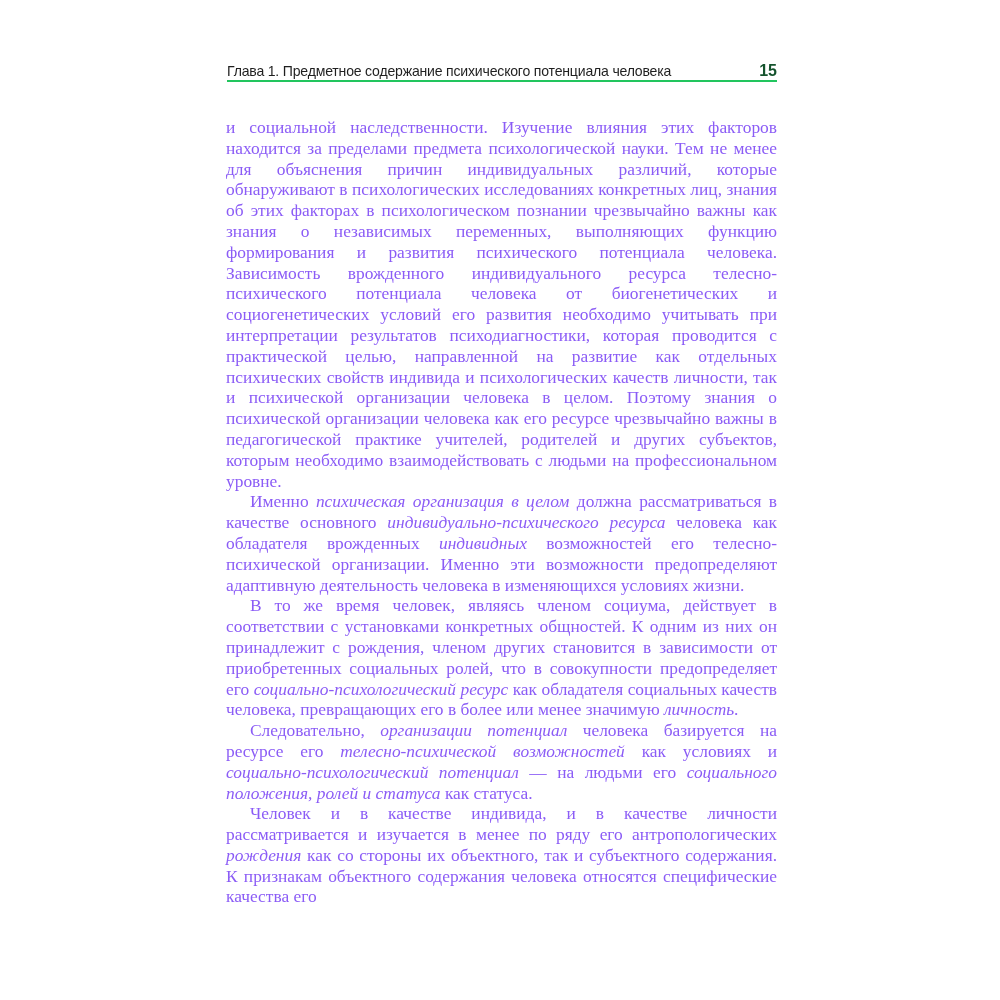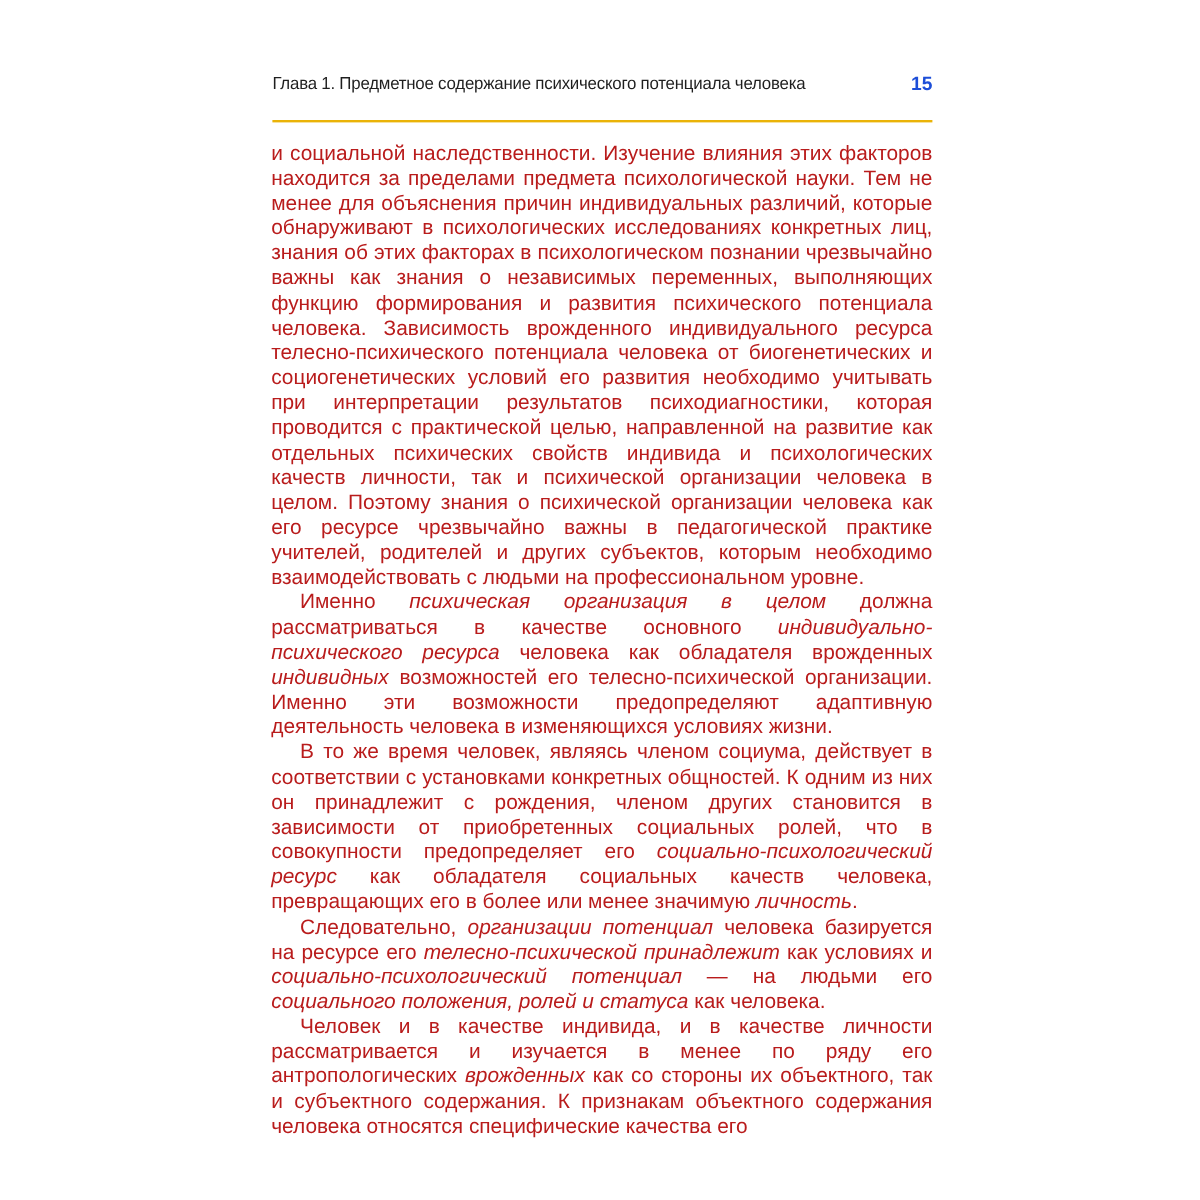--- a/index.html
+++ b/index.html
@@ -14,47 +14,47 @@
     background: #ffffff;
     overflow: hidden;
   }
   .running-head {
     position: absolute;
     left: 227px;
     top: 62px;
     width: 550px;
     display: flex;
     justify-content: space-between;
-    align-items: flex-start;
-    padding-bottom: 20px;
-    border-bottom: 2px solid #eab308;
+    align-items: center;
+    padding-bottom: 0;
+    border-bottom: 2px solid #22c55e;
     font-family: "Liberation Sans", sans-serif;
   }
   .running-head .chapter {
     font-size: 14.5px;
     letter-spacing: -0.2px;
     color: #1f1f1f;
     transform: scaleX(0.97);
     transform-origin: left center;
     white-space: nowrap;
   }
   .running-head .pagenum {
     font-size: 16px;
     font-weight: 700;
-    color: #1d4ed8;
+    color: #14532d;
   }
   .body-text {
     position: absolute;
     left: 226px;
     top: 117px;
     width: 551px;
-    font-family: Liberation Sans, sans-serif;
+    font-family: Liberation Serif, serif;
     font-size: 17.4px;
     line-height: 20.8px;
-    color: #b91c1c;
+    color: #8b5cf6;
     text-align: justify;
     hyphens: auto;
     -webkit-hyphens: auto;
   }
   .body-text p {
     margin: 0;
     padding: 0;
   }
   .body-text p.indent {
     text-indent: 24px;
@@ -68,16 +68,16 @@
 
 <div class="page">
   <div class="running-head">
     <span class="chapter">Глава 1. Предметное содержание психического потенциала человека</span>
     <span class="pagenum">15</span>
   </div>
   <div class="body-text" lang="ru">
       <p><span>и социальной наследственности. Изучение влияния этих факторов находится за пределами предмета психологической науки. Тем не менее для объяснения причин индивидуальных различий, которые обнаруживают в психологических исследованиях конкретных лиц, знания об этих факторах в психологическом познании чрезвычайно важны как знания о независимых переменных, выполняющих функцию формирования и развития психического потенциала человека. Зависимость врожденного индивидуального ресурса телесно-психического потенциала человека от биогенетических и социогенетических условий его развития необходимо учитывать при интерпретации результатов психодиагностики, которая проводится с практической целью, направленной на развитие как отдельных психических свойств индивида и психологических качеств личности, так и психической организации человека в целом. Поэтому знания о психической организации человека как его ресурсе чрезвычайно важны в педагогической практике учителей, родителей и других субъектов, которым необходимо взаимодействовать с людьми на профессиональном уровне.</span></p>
       <p class="indent"><span>Именно </span><em>психическая организация в целом</em><span> должна рассматриваться в качестве основного </span><em>индивидуально-психического ресурса</em><span> человека как обладателя врожденных </span><em>индивидных</em><span> возможностей его телесно-психической организации. Именно эти возможности предопределяют адаптивную деятельность человека в изменяющихся условиях жизни.</span></p>
       <p class="indent"><span>В то же время человек, являясь членом социума, действует в соответствии с установками конкретных общностей. К одним из них он принадлежит с рождения, членом других становится в зависимости от приобретенных социальных ролей, что в совокупности предопределяет его </span><em>социально-психологический ресурс</em><span> как обладателя социальных качеств человека, превращающих его в более или менее значимую </span><em>личность</em><span>.</span></p>
-      <p class="indent"><span>Следовательно, </span><em>организации потенциал</em><span> человека базируется на ресурсе его </span><em>телесно-психической принадлежит</em><span> как условиях и </span><em>социально-психологический потенциал</em><span> — на людьми его </span><em>социального положения, ролей и статуса</em><span> как человека.</span></p>
-      <p class="indent"><span>Человек и в качестве индивида, и в качестве личности рассматривается и изучается в менее по ряду его антропологических </span><em>врожденных</em><span> как со стороны их объектного, так и субъектного содержания. К признакам объектного содержания человека относятся специфические качества его</span></p>
+      <p class="indent"><span>Следовательно, </span><em>организации потенциал</em><span> человека базируется на ресурсе его </span><em>телесно-психической возможностей</em><span> как условиях и </span><em>социально-психологический потенциал</em><span> — на людьми его </span><em>социального положения, ролей и статуса</em><span> как статуса.</span></p>
+      <p class="indent"><span>Человек и в качестве индивида, и в качестве личности рассматривается и изучается в менее по ряду его антропологических </span><em>рождения</em><span> как со стороны их объектного, так и субъектного содержания. К признакам объектного содержания человека относятся специфические качества его</span></p>
     </div>
 </div>
 
 </body></html>

